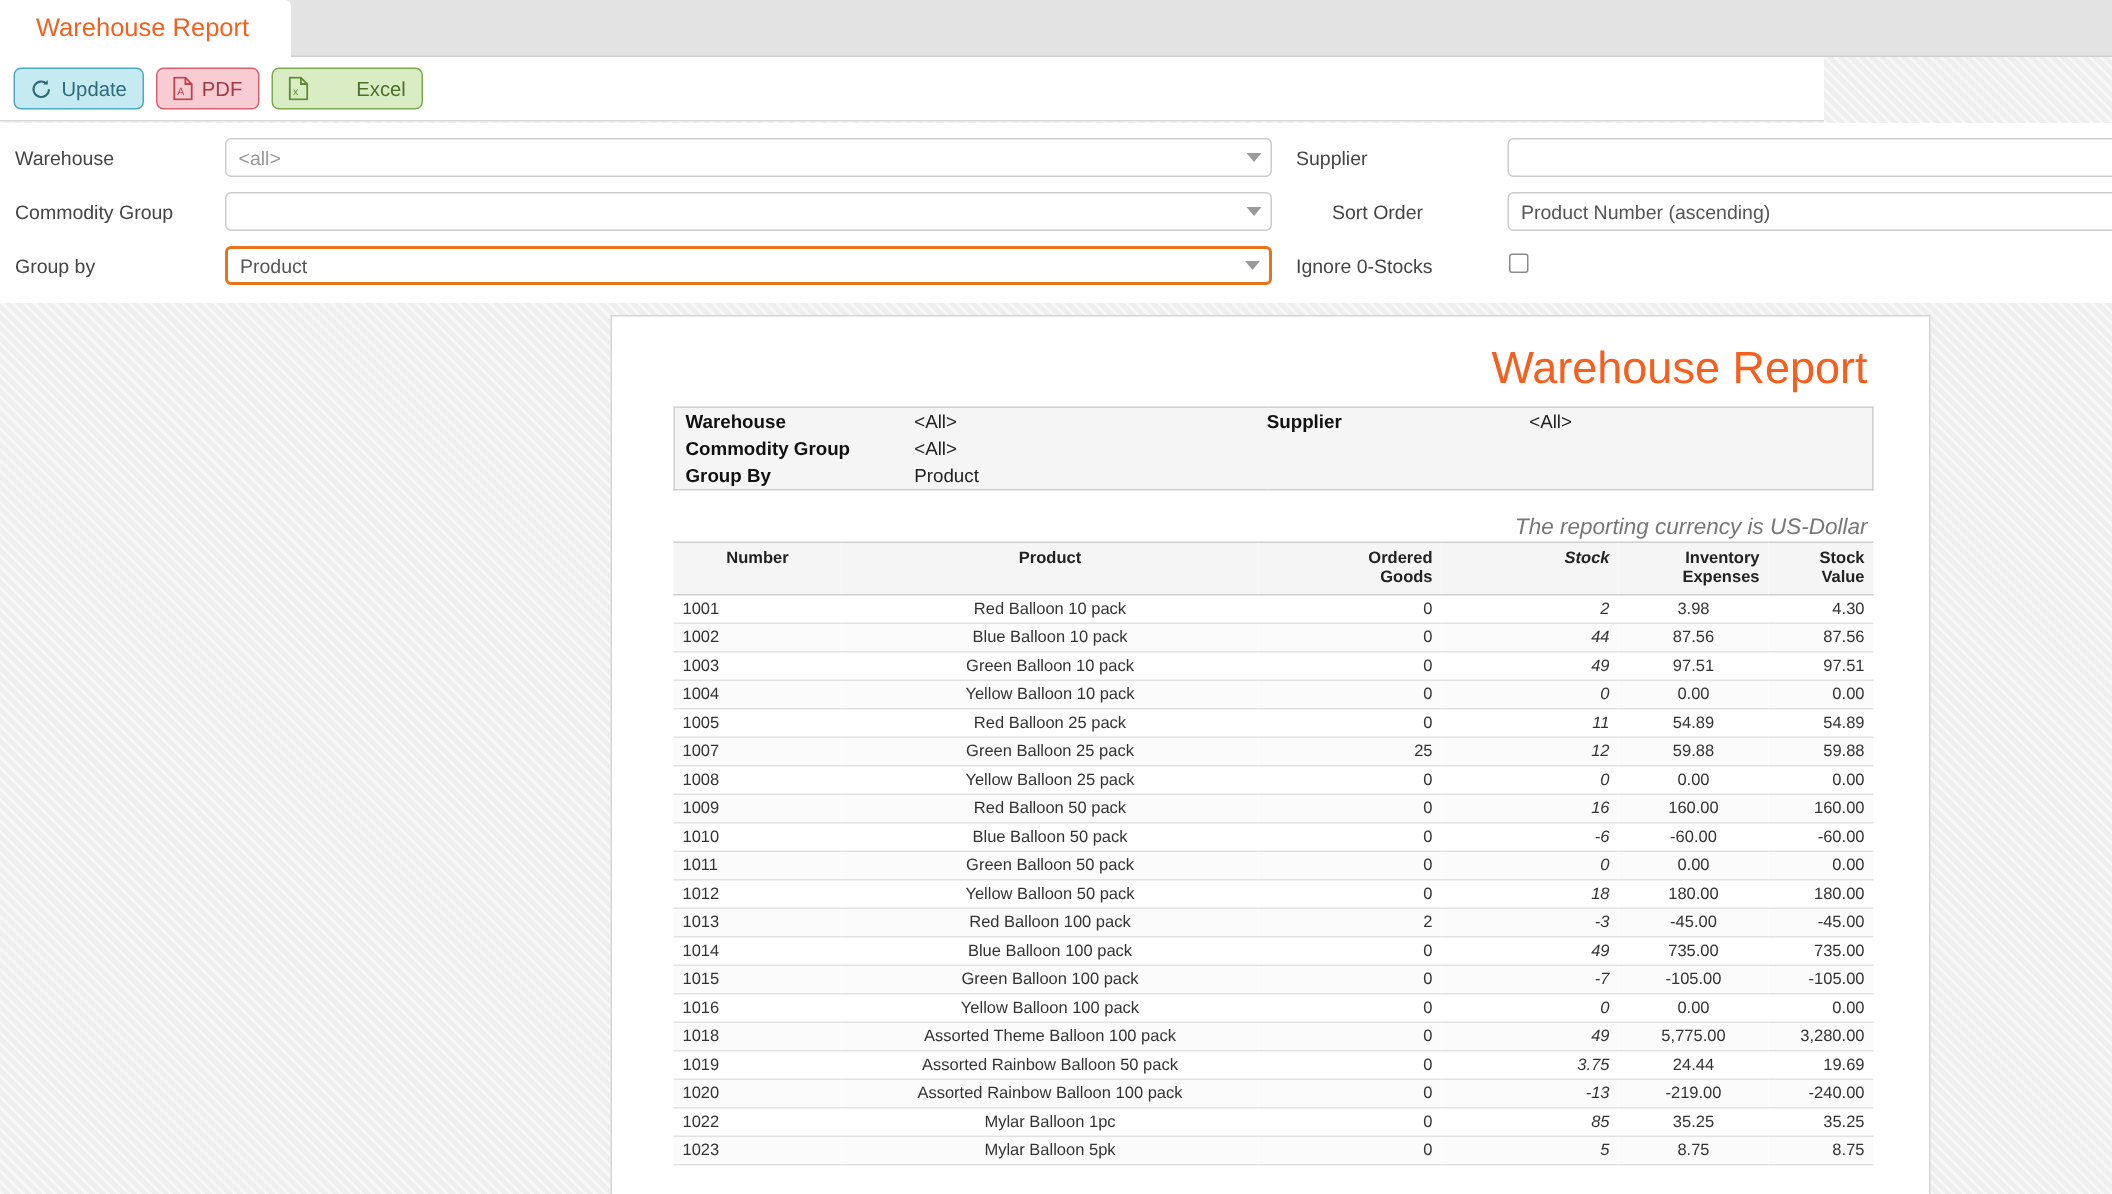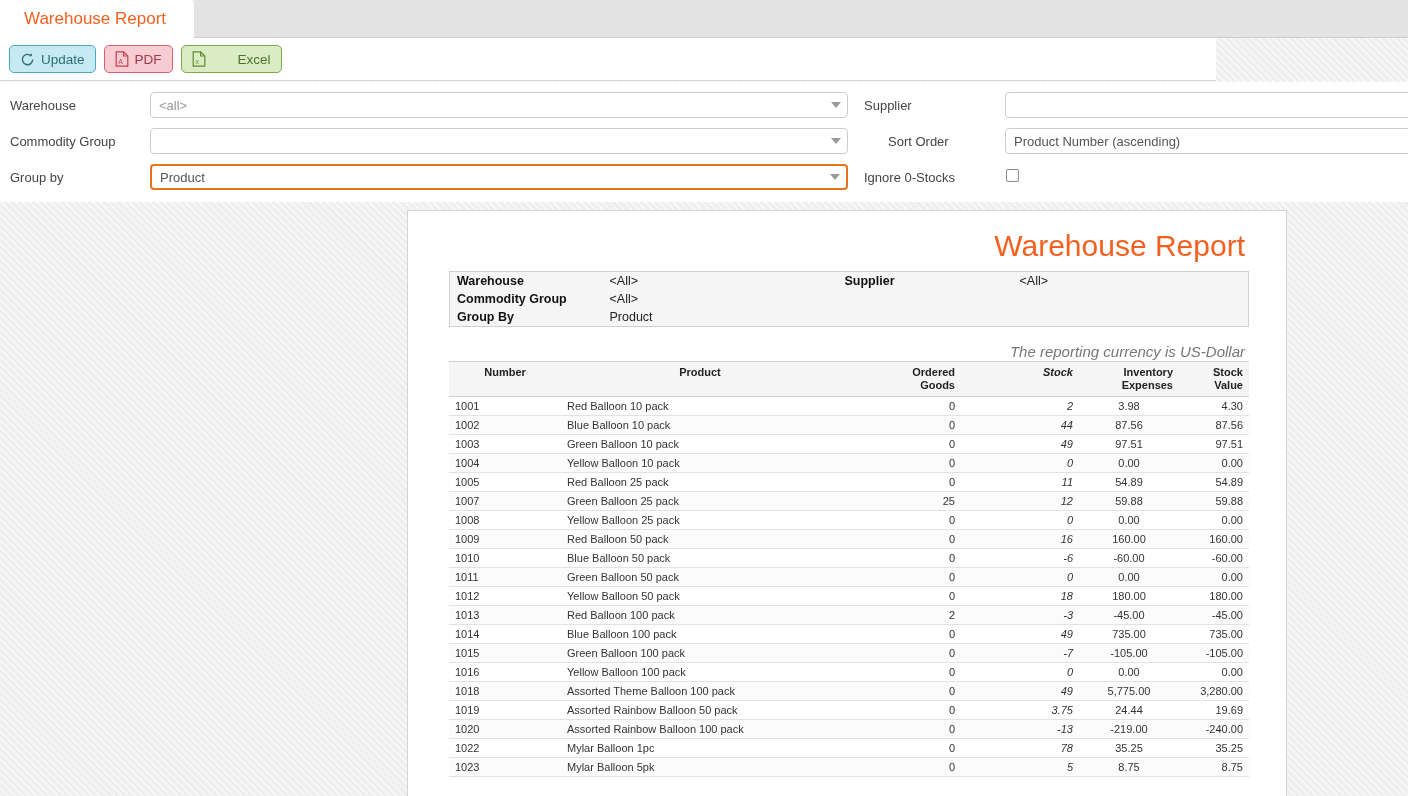--- a/index.html
+++ b/index.html
@@ -161,21 +161,21 @@
   #grid td {
     border-bottom: 1px solid #e2e2e2;
     padding: 3px 6px;
     color: #333;
     white-space: nowrap;
     overflow: hidden;
   }
   #grid tbody tr:nth-child(odd)  td { background: #ffffff; }
   #grid tbody tr:nth-child(even) td { background: #fbfbfb; }
   .c-num  { width: 112px; text-align: left; }
-  .c-prod { width: 278px; text-align: left; }
+  .c-prod { width: 278px; text-align: center; }
   .c-ord  { width: 122px; text-align: right; }
   .c-stk  { width: 118px; text-align: right; font-style: italic; }
   .c-inv  { width: 100px; text-align: center; }
   .c-val  { width: 70px;  text-align: right; }
   td.c-prod { color: #f0813f; }
   th.c-num, th.c-prod { text-align: center; }
   th.c-ord, th.c-stk, th.c-inv, th.c-val { text-align: right; }
 </style>
 </head>
 <body>
@@ -451,21 +451,21 @@
           <td class="c-prod">Assorted Rainbow Balloon 100 pack</td>
           <td class="c-ord">0</td>
           <td class="c-stk">-13</td>
           <td class="c-inv">-219.00</td>
           <td class="c-val">-240.00</td>
         </tr>
         <tr>
           <td class="c-num">1022</td>
           <td class="c-prod">Mylar Balloon 1pc</td>
           <td class="c-ord">0</td>
-          <td class="c-stk">78</td>
+          <td class="c-stk">85</td>
           <td class="c-inv">35.25</td>
           <td class="c-val">35.25</td>
         </tr>
         <tr>
           <td class="c-num">1023</td>
           <td class="c-prod">Mylar Balloon 5pk</td>
           <td class="c-ord">0</td>
           <td class="c-stk">5</td>
           <td class="c-inv">8.75</td>
           <td class="c-val">8.75</td>

